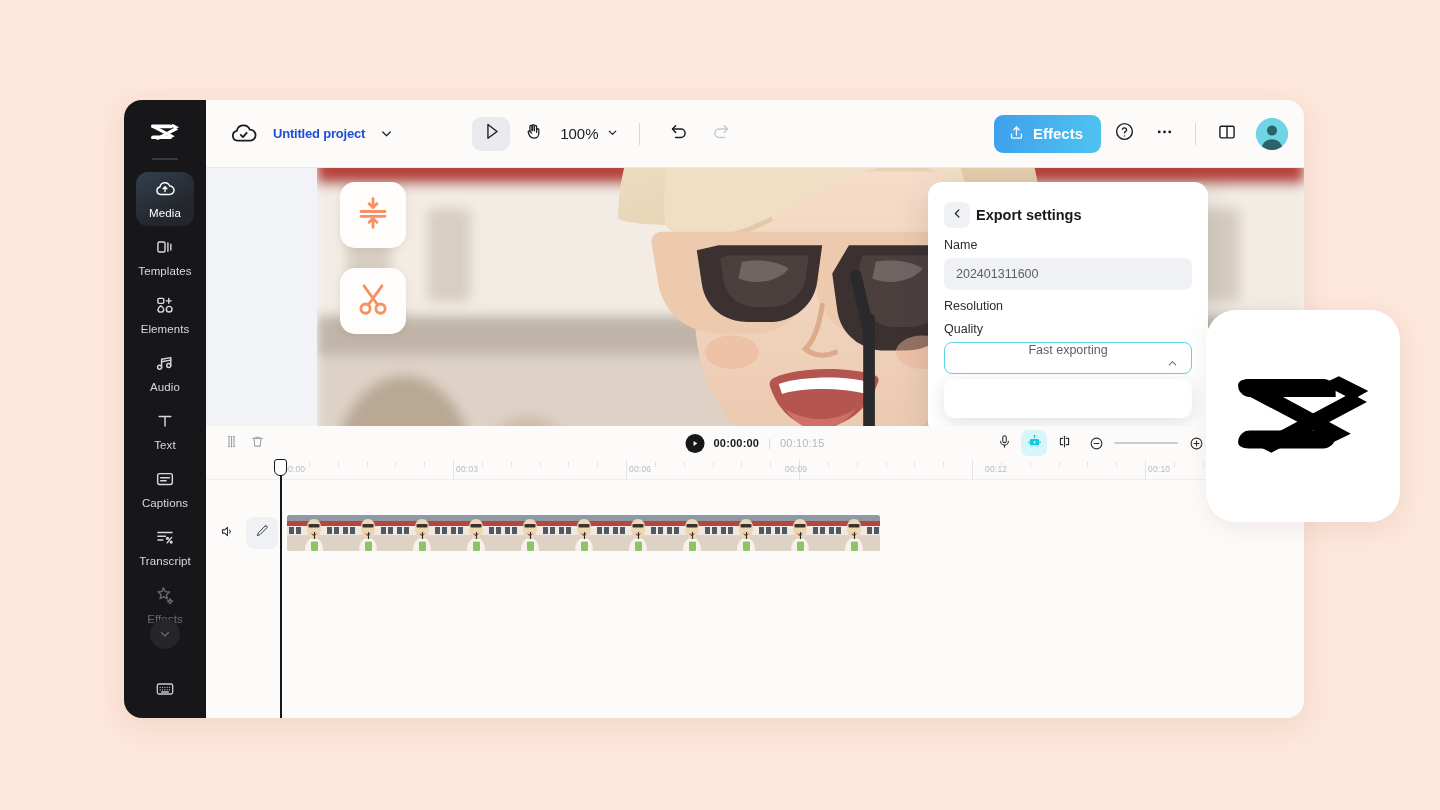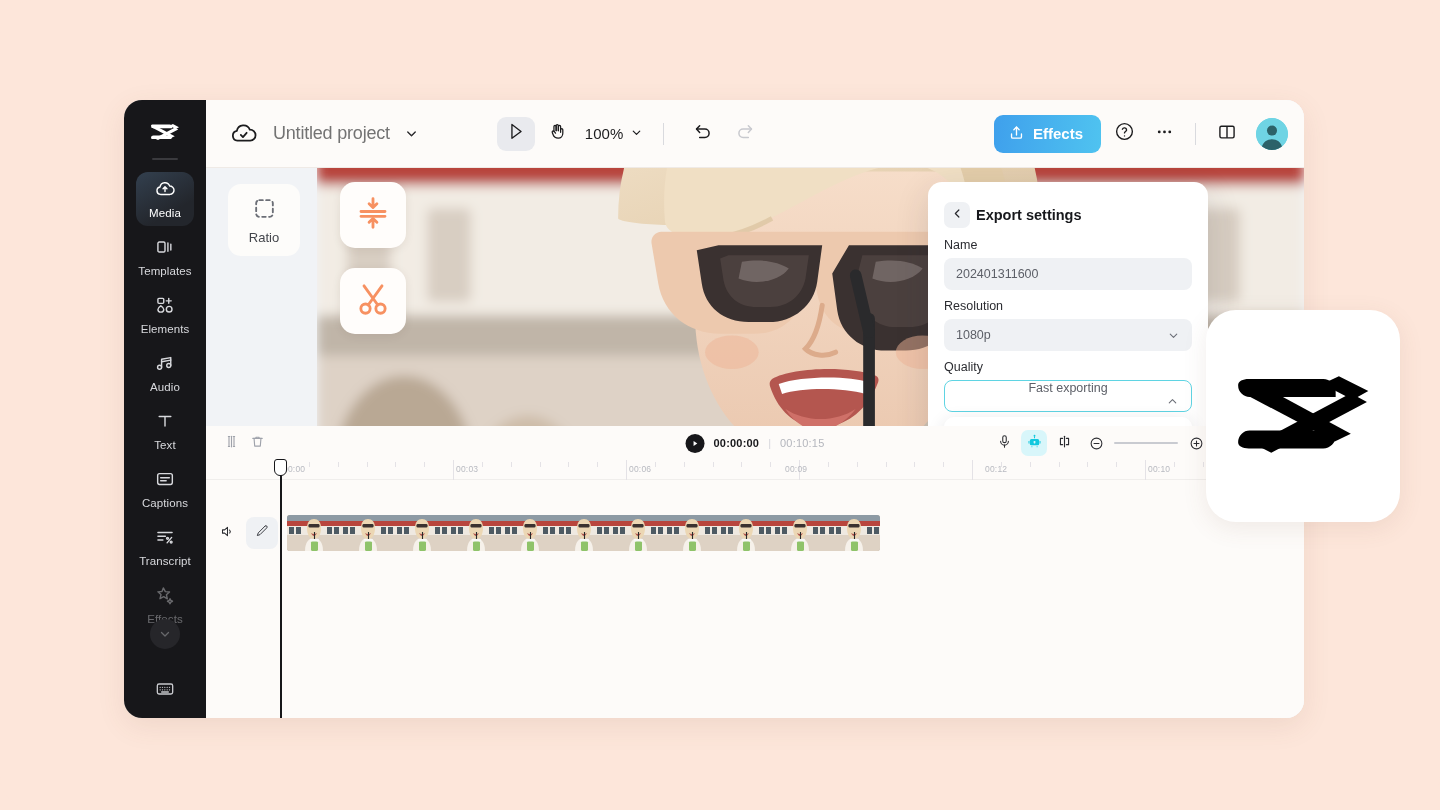--- a/index.html
+++ b/index.html
@@ -70,21 +70,21 @@
 
   
   .header {
     height: 68px; flex: 0 0 68px;
     background: #fdfbf9;
     display: flex; align-items: center;
     padding: 0 16px 0 24px;
     border-bottom: 1px solid #efeae6;
   }
   .cloud-icon { color: #1c1c1e; display: flex; margin-right: 16px; cursor: pointer; }
-  .proj-name { font-size: 18px; font-weight: 400; color: #737373; letter-spacing: -.2px; }
+  .proj-name { font-size: 13px; font-weight: 700; color: #1d4ed8; letter-spacing: -.2px; }
   .chev-sm { margin-left: 14px; color: #2b2b2e; display: flex; cursor: pointer; }
   .hdr-center { display: flex; align-items: center; gap: 4px; margin-left: 78px; }
   .tool-btn {
     width: 38px; height: 34px; border-radius: 9px;
     display: flex; align-items: center; justify-content: center;
     color: #1c1c1e; cursor: pointer;
   }
   .tool-btn.active { background: #e9eaee; }
   .zoom-lvl { display: flex; align-items: center; gap: 7px; margin-left: 4px; font-size: 15px; font-weight: 500; color: #1c1c1e; cursor: pointer; }
   .vsep { width: 1px; height: 22px; background: #d9dade; margin: 0 16px; }
@@ -433,28 +433,20 @@
             <circle cx="16" cy="16" r="16" fill="#6fd4e4"></circle>
             <circle cx="16" cy="12.6" r="5" fill="#2c6269"></circle>
             <path d="M5.6 29.5c1.4-5.4 5.5-8.3 10.4-8.3s9 2.9 10.4 8.3A16 16 0 0 1 16 32a16 16 0 0 1-10.4-2.5Z" fill="#2c6269"></path>
           </svg>
         </div>
       </div>
     </div>
 
     <div class="stage">
 
-      <div class="ratio-chip">
-        <span>
-          <svg width="25" height="25" viewBox="0 0 24 24" fill="none" stroke="#6b6e76" stroke-width="1.8" stroke-linecap="round" stroke-dasharray="3.4 3.2">
-            <rect x="4" y="4" width="16" height="16" rx="3"></rect>
-          </svg>
-        </span>
-        <span class="lbl">Ratio</span>
-      </div>
 
       <div class="preview">
         <svg width="100%" height="100%" viewBox="0 0 590 390" preserveAspectRatio="xMidYMid slice">
           <defs>
             <linearGradient id="sky" x1="0" y1="0" x2="0" y2="1">
               <stop offset="0" stop-color="#9db6c4"></stop>
                 <stop offset="1" stop-color="#c9d6dc"></stop>
             </linearGradient>
             <linearGradient id="hair" x1="0" y1="0" x2="0.4" y2="1">
               <stop offset="0" stop-color="#f5e7d2"></stop>
@@ -614,28 +606,20 @@
           </div>
           <div class="ep-title">Export settings</div>
         </div>
 
         <div class="ep-label">Name</div>
         <div class="ep-field">
           <span>202401311600</span>
         </div>
 
         <div class="ep-label">Resolution</div>
-        <div class="ep-field">
-          <span>1080p</span>
-          <span class="cv">
-            <svg width="13" height="13" viewBox="0 0 24 24" fill="none" stroke="currentColor" stroke-width="2" stroke-linecap="round" stroke-linejoin="round">
-                <path d="M6 9.5l6 6 6-6"></path>
-              </svg>
-          </span>
-        </div>
 
         <div class="ep-label">Quality</div>
         <div class="ep-field focused">
           <span>Fast exporting</span>
           <span class="cv">
             <svg width="13" height="13" viewBox="0 0 24 24" fill="none" stroke="currentColor" stroke-width="2" stroke-linecap="round" stroke-linejoin="round">
                 <path d="M6 14.5l6-6 6 6"></path>
               </svg>
           </span>
         </div>

